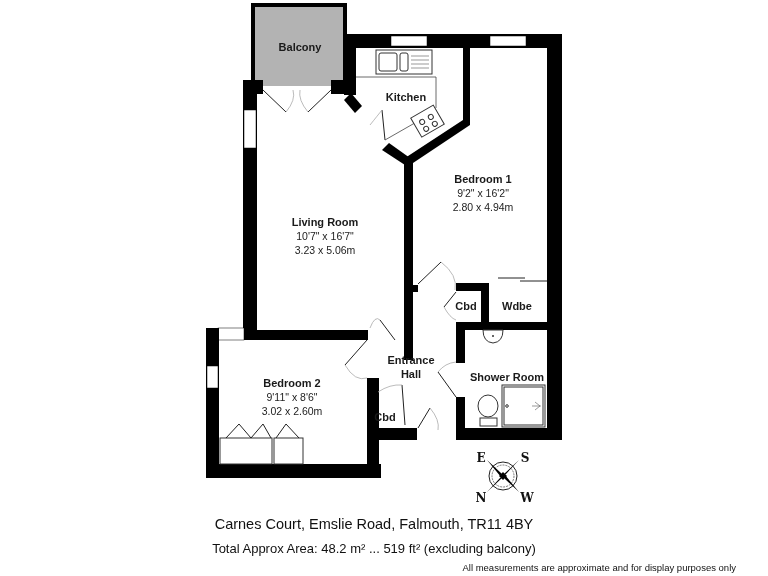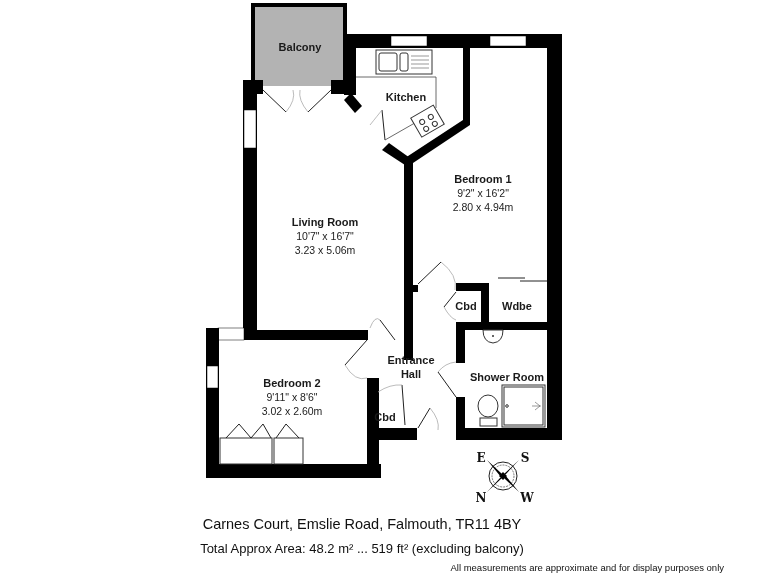--- a/index.html
+++ b/index.html
@@ -5,21 +5,21 @@
   html, body { margin: 0; padding: 0; background: #ffffff; }
   body { width: 768px; height: 576px; position: relative; overflow: hidden; font-family: "Liberation Sans", sans-serif; }
   #plan { position: absolute; left: 0; top: 0; }
   .wall { fill: #000; }
   .room-label { font-family: "Liberation Sans", sans-serif; font-weight: bold; font-size: 11px; fill: #1a1a1a; text-anchor: middle; }
   .room-dim { font-family: "Liberation Sans", sans-serif; font-size: 10.5px; fill: #222; text-anchor: middle; }
   .door { fill: none; stroke: #222; stroke-width: 1; }
   .arc { fill: none; stroke: #aaa; stroke-width: 0.8; }
   .fixture { fill: #fff; stroke: #333; stroke-width: 1; }
   .compass-letter { font-family: "DejaVu Serif", serif; font-weight: bold; font-size: 12px; fill: #111; text-anchor: middle; }
-  .footer { position: absolute; left: 0; width: 724px; text-align: center; color: #111; }
+  .footer { position: absolute; left: 12px; width: 724px; text-align: center; color: #111; }
   .footer-address { top: 516px; font-size: 14.5px; }
   .footer-area { top: 541px; font-size: 13px; }
   .footer-note { top: 562px; font-size: 9.5px; text-align: right; }
 </style>
 </head>
 <body>
 
 <svg id="plan" width="768" height="510" viewBox="0 0 768 510" xmlns="http://www.w3.org/2000/svg">
 
   <g>

